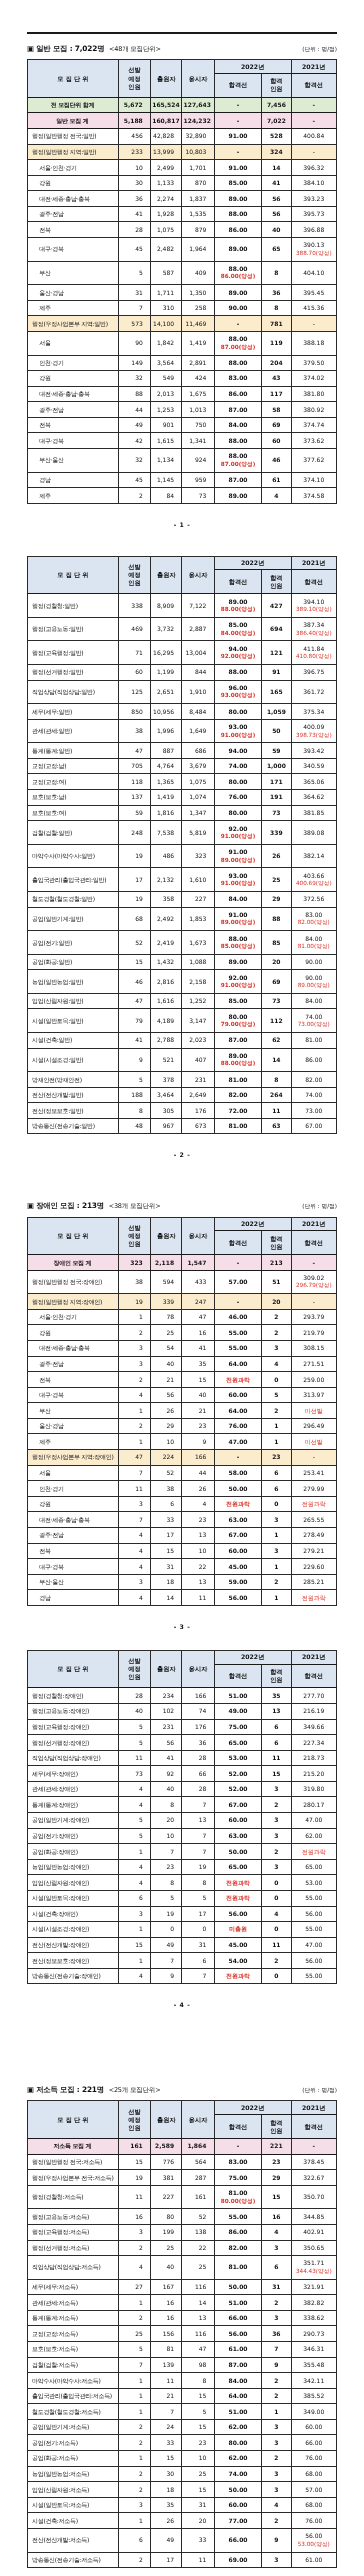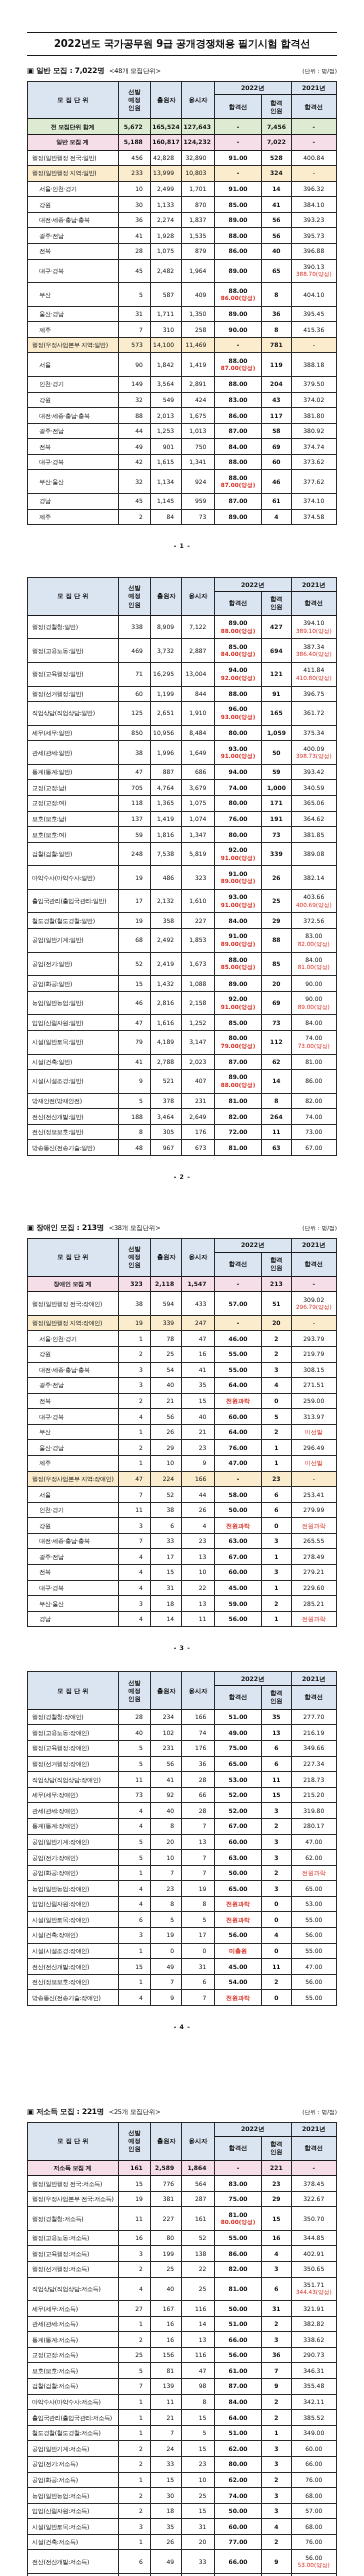--- a/index.html
+++ b/index.html
@@ -59,21 +59,20 @@
     text-align:center;font-size:6.2px;font-weight:bold;letter-spacing:0.6px;
     margin-top:17px;
   }
 </style>
 </head>
 <body>
 
 <div class="doc">
   <div class="title-wrap">
     <div class="rule"></div>
-    <h1 class="doc-title">2022년도 국가공무원 9급 공개경쟁채용 필기시험 합격선</h1>
     <div class="rule"></div>
   </div>
   <div id="pages">
       <div class="section-heading">
         <div class="sh-left">▣ 일반 모집 : 7,022명 <span class="sh-sub">&lt;48개 모집단위&gt;</span></div>
         <div class="sh-unit">(단위 : 명/점)</div>
       </div>
       <table class="tbl">
         <colgroup>
           <col class="c-lbl">

